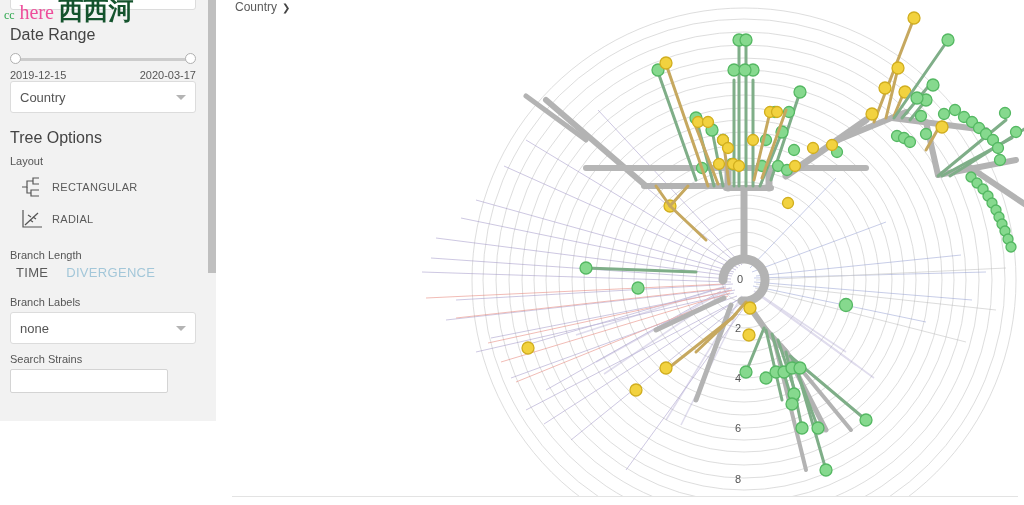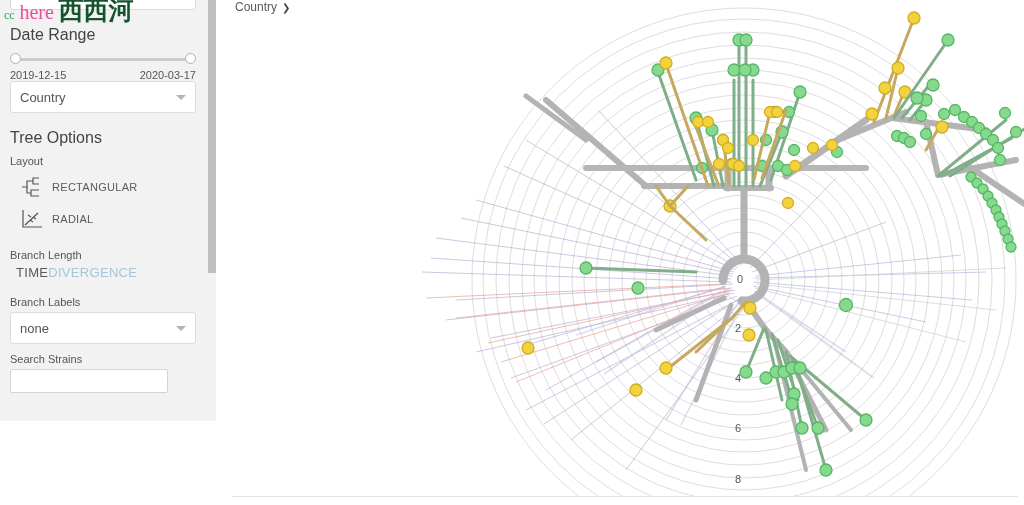--- a/index.html
+++ b/index.html
@@ -42,21 +42,21 @@
   .slider-knob.left{left:0px;}
   .slider-knob.right{right:0px;}
   .slider-labels{display:flex;justify-content:space-between;width:186px;font-size:11px;color:#555;margin-top:1px;}
 
   
   .opt-row{display:flex;align-items:center;height:32px;padding-left:10px;}
   .opt-row .glyph{width:24px;height:20px;margin-right:8px;flex:0 0 24px;}
   .opt-label{font-size:11px;letter-spacing:.3px;color:#5a5a5a;}
   .opt-label.active{color:#5097ba;}
 
-  .bl-row{display:flex;padding-left:6px;margin-top:2px;}
+  .bl-row{display:flex;gap:18px;padding-left:6px;margin-top:2px;}
   .bl-item{font-size:13px;letter-spacing:.3px;color:#5a5a5a;}
   .bl-item.inactive{color:#a3c7d9;}
 
   .sb-input{
     box-sizing:border-box;width:158px;height:24px;background:#fff;
     border:1px solid #d4d4d4;border-radius:2px;
   }
 
   
   #sb-scroll-track{position:absolute;right:0;top:0;width:8px;height:505px;background:#f2f2f2;}

